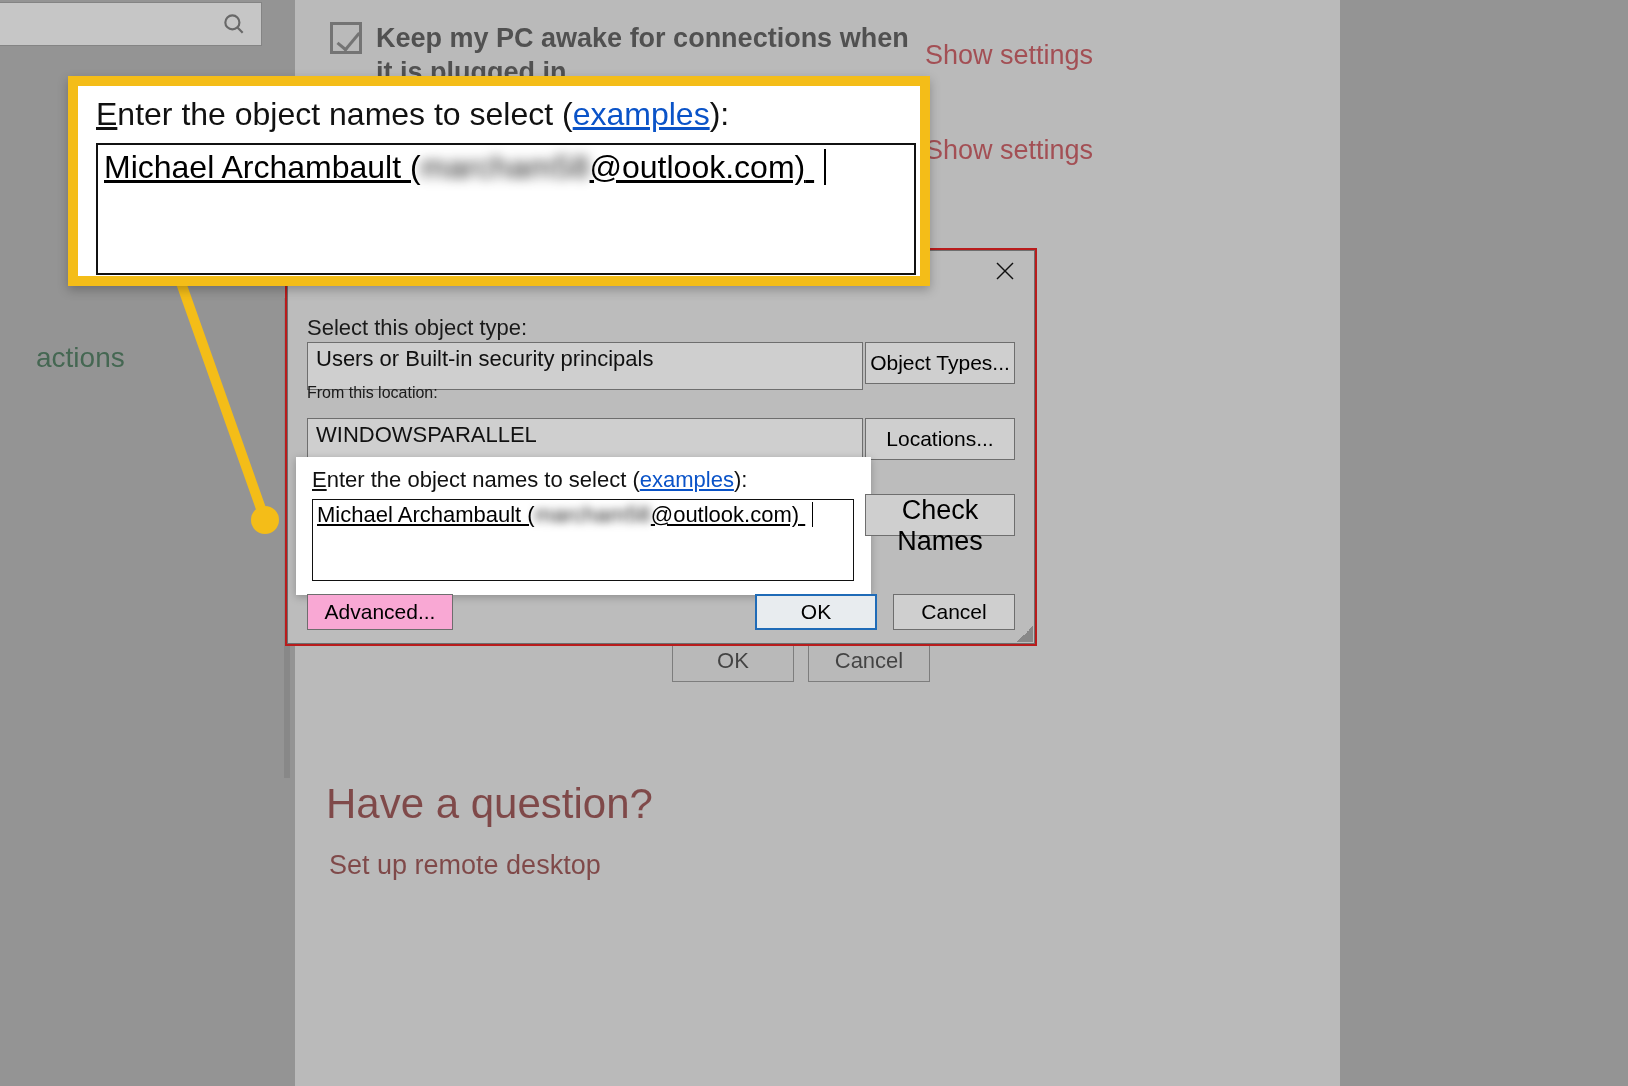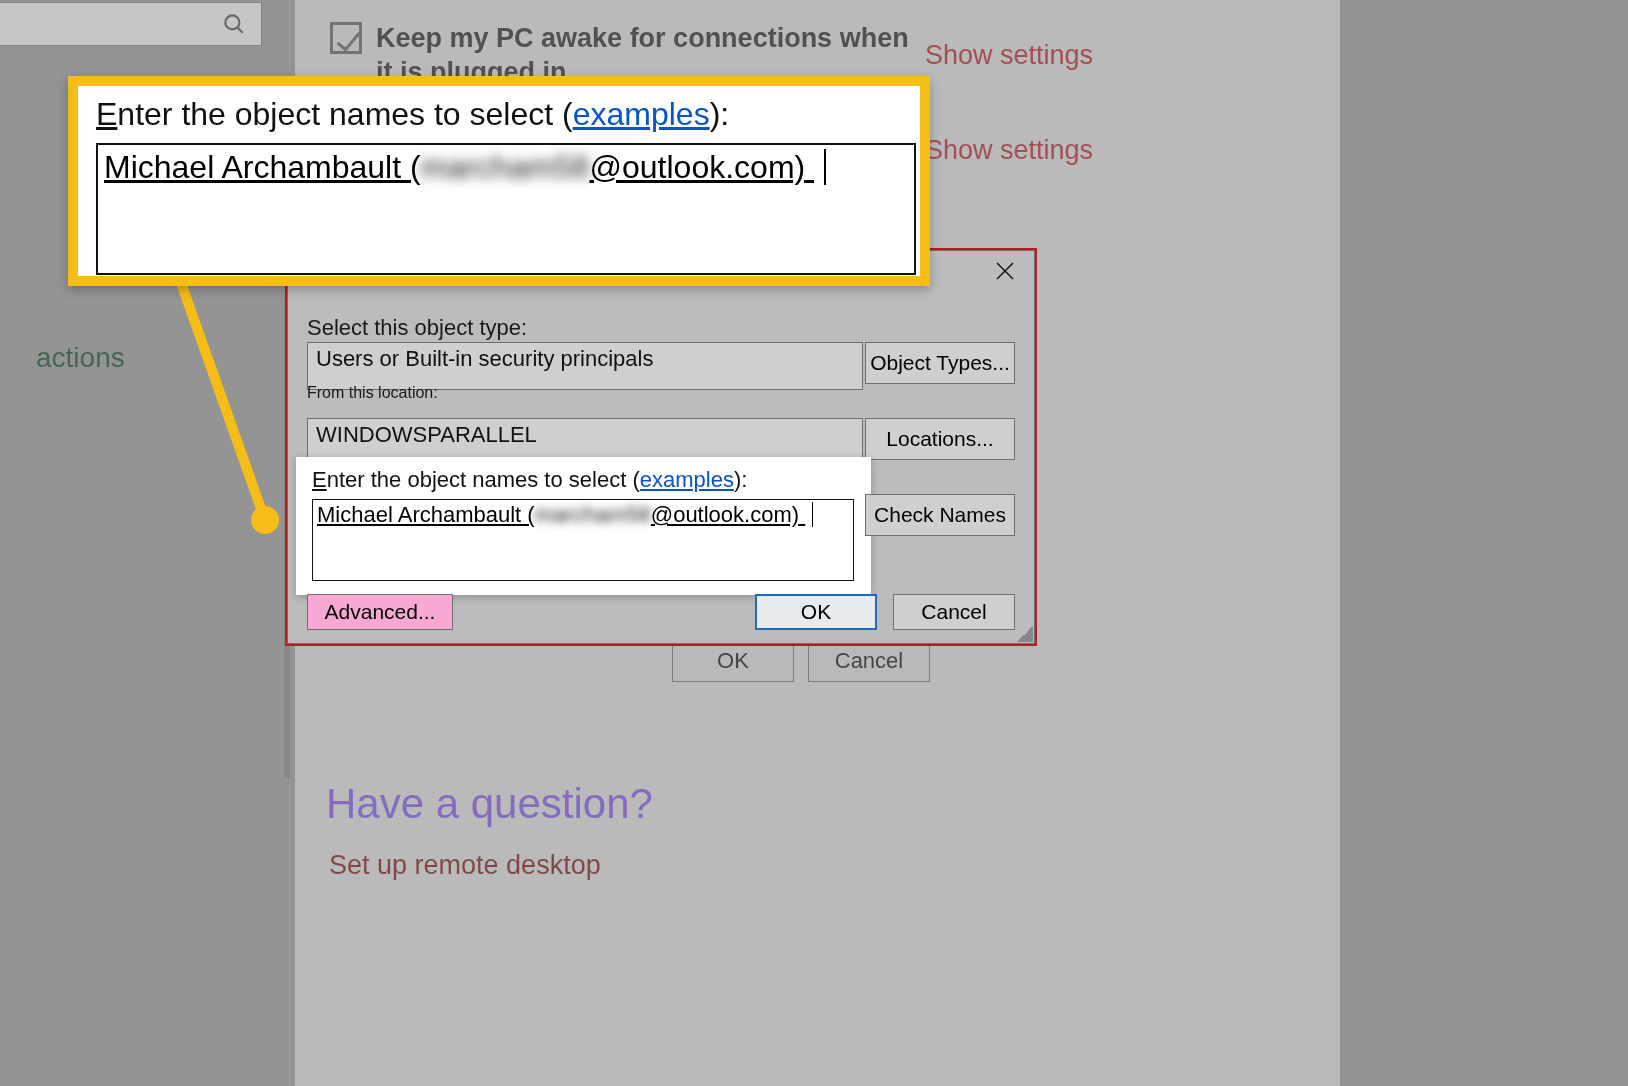--- a/index.html
+++ b/index.html
@@ -27,21 +27,21 @@
   .showset2{ position:absolute; left:925px; top:135px; font-size:27px; color:#bf2731; }
 
   .actions-label{ position:absolute; left:0; top:342px; font-size:28px; color:#14532d;margin-left:36px; }
 
   
   .smallBtns{ position:absolute; left:672px; top:640px; display:flex; gap:14px; }
   .smallBtns button{ width:122px; height:42px; font-size:22px; background:#e8e8e8; border:1px solid #7a7a7a; color:#111; }
 
   .select-users-link{ position:absolute; left:328px; top:690px; font-size:28px; color:#bf2731; }
 
-  .question{ position:absolute; left:326px; top:780px; font-size:42px; font-weight:400; color:#8b5cf6; }
+  .question{ position:absolute; left:326px; top:780px; font-size:42px; font-weight:400; color:#7f1d1d; }
   .setup-rd{ position:absolute; left:329px; top:850px; font-size:27px; color:#7f1d1d; }
 
   
   .vsep{ position:absolute; left:284px; top:298px; width:6px; height:480px; background:#8f8f8f; }
 
   
   .dlg{ position:absolute; left:285px; top:248px; width:752px; height:398px; background:#bcbcbc; border:2px solid #b91c1c; box-shadow: 0 0 0 1px #6e6e6e inset; }
   .dlg .close{ position:absolute; right:0; top:0; width:60px; height:45px; display:flex; align-items:center; justify-content:center; font-size:24px; color:#111; }
   .dlg .row-lbl{ font-size:22px; color:#1a1a1a; }
   .dlg .row1{ position:absolute; left:20px; top:65px; }
@@ -51,21 +51,21 @@
   .dlg .fld2{ position:absolute; left:20px; top:168px; width:556px; height:52px; background:#cfcfcf; border:1px solid #6e6e6e; padding:3px 8px; font-size:22px; color:#111; }
   .dlg .btn-loc{ position:absolute; right:20px; top:168px; width:150px; height:42px; background:#cfcfcf; border:1px solid #6e6e6e; font-size:21px; }
 
   
   .hlPanel{ position:absolute; left:9px; top:207px; width:575px; height:138px; background:#fff; box-shadow: 0 2px 8px rgba(0,0,0,.25); padding:10px 16px; }
   .hlPanel .lbl{ font-size:22px; color:#111; }
   .hlPanel .lbl .u{ text-decoration:underline; }
   .hlPanel .lbl a{ color:#0a53c8; text-decoration:underline; }
   .hlPanel .blur{ display:inline-block; filter: blur(4px); color:#222; }
 
-  .dlg .btn-check{ position:absolute; right:20px; top:244px; width:150px; height:42px; background:#cfcfcf; border:1px solid #6e6e6e; font-size:21px; }
+  .dlg .btn-check{ position:absolute; right:20px; top:244px; width:150px; height:42px; background:#cfcfcf; border:1px solid #6e6e6e; font-size:27px; }
   .dlg .btn-adv{ position:absolute; left:20px; bottom:14px; width:146px; height:36px; background:#f9a8d4; border:1px solid #6e6e6e; font-size:21px; }
   .dlg .btn-ok{ position:absolute; right:158px; bottom:14px; width:122px; height:36px; background:#e8ecef; border:2px solid #1f6bb7; font-size:21px; }
   .dlg .btn-cancel{ position:absolute; right:20px; bottom:14px; width:122px; height:36px; background:#cfcfcf; border:1px solid #6e6e6e; font-size:21px; }
   .dlg .grip{ position:absolute; right:2px; bottom:2px; width:16px; height:16px; background:
     linear-gradient(135deg, transparent 50%, #888 50%); }
 
   
   .callout{ position:absolute; left:68px; top:76px; width:862px; height:210px; background:#fff; border:10px solid #f4bd18; box-shadow:0 4px 10px rgba(0,0,0,.25); padding:10px 18px 14px 18px; z-index:50; }
   .callout .lbl{ font-size:32px; color:#111; }
   .callout .lbl .u{ text-decoration:underline; }

